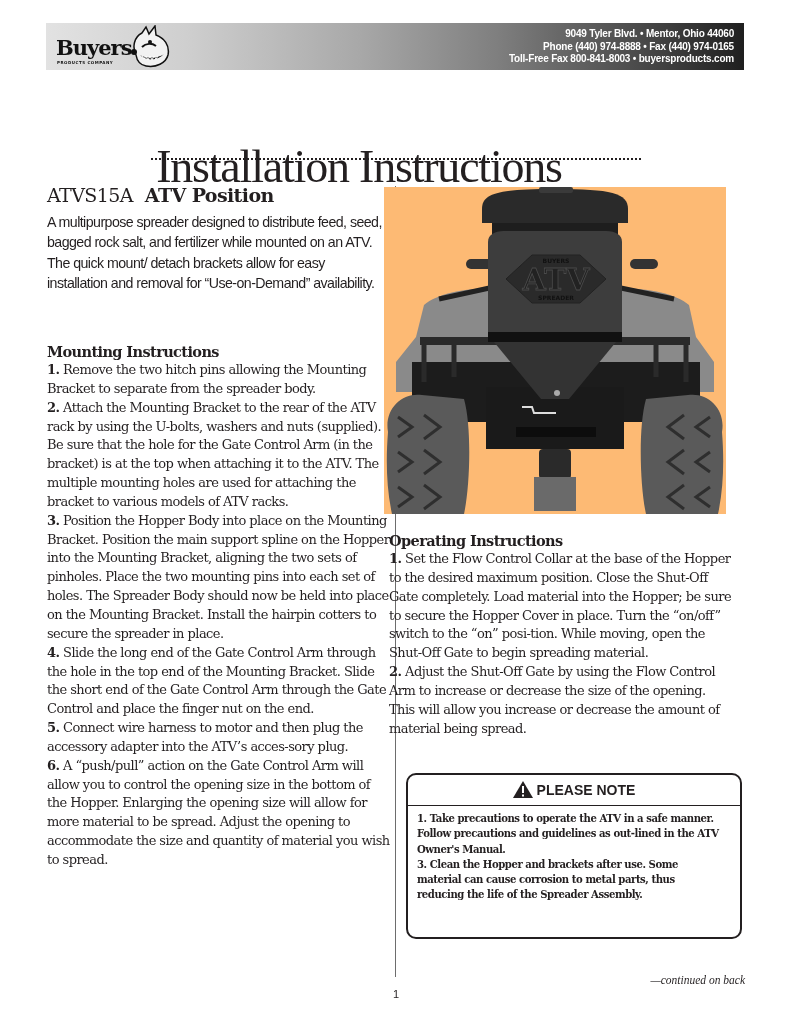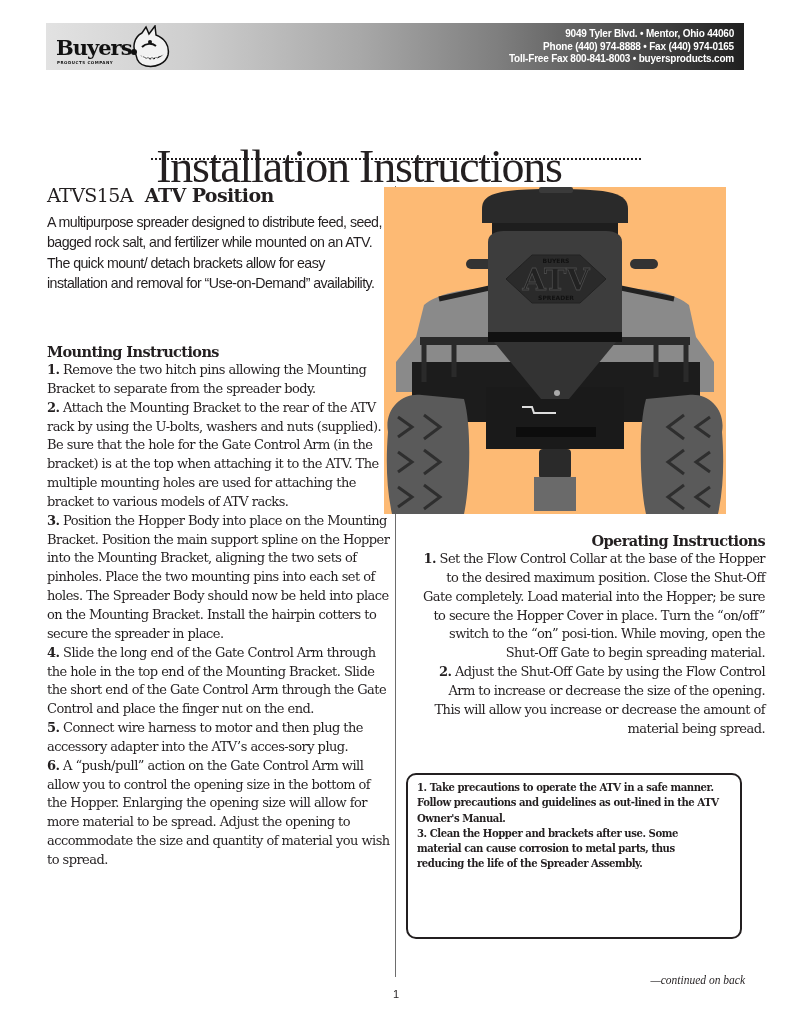--- a/index.html
+++ b/index.html
@@ -54,21 +54,21 @@
     letter-spacing: -0.55px;
   }
   h2.section {
     font-family: "DejaVu Serif", serif; font-weight: bold; font-size: 14.5px; margin: 0; line-height: 19px;
     letter-spacing: -0.6px;
   }
   .steps { font-family: "DejaVu Serif", serif; font-size: 13px; line-height: 18.85px; letter-spacing: -0.55px; }
   .steps .num { font-weight: bold; }
   .mount { position: absolute; left: 47px; top: 342px; width: 345px; }
   .photo { position: absolute; left: 384px; top: 187px; width: 342px; height: 327px; overflow: hidden; background: #fdba74; }
-  .oper { position: absolute; left: 420px; top: 531px; width: 345px; text-align: right; }
+  .oper { position: absolute; left: 389px; top: 531px; width: 345px; }
   .note-box {
     position: absolute; left: 406px; top: 773px; width: 336px; height: 166px;
     border: 2px solid #231f20; border-radius: 10px; box-sizing: border-box;
   }
   .note-head {
     height: 30px; border-bottom: 1px solid #231f20; text-align: center;
     font-family: "Liberation Sans", sans-serif; font-weight: bold; font-size: 14px; line-height: 30px;
   }
   .note-head svg { vertical-align: -3px; margin-right: 4px; }
   .note-body {
@@ -177,20 +177,27 @@
 
 <div class="oper">
   <h2 class="section">Operating Instructions</h2>
   <div class="steps">
     <div><span class="num">1.</span><span> Set the Flow Control Collar at the base of the Hopper to the desired maximum position. Close the Shut-Off Gate completely. Load material into the Hopper; be sure to secure the Hopper Cover in place. Turn the “on/off” switch to the “on” posi-tion. While moving, open the Shut-Off Gate to begin spreading material.</span></div>
     <div><span class="num">2.</span><span> Adjust the Shut-Off Gate by using the Flow Control Arm to increase or decrease the size of the opening. This will allow you increase or decrease the amount of material being spread.</span></div>
   </div>
 </div>
 
 <div class="note-box">
+  <div class="note-head">
+    <svg width="20" height="17" viewBox="0 0 20 17">
+      <path d="M10 0 L20 17 L0 17 Z" fill="#231f20"></path>
+      <rect x="9" y="5" width="2" height="7" fill="#fff"></rect>
+      <rect x="9" y="13.5" width="2" height="2" fill="#fff"></rect>
+    </svg><span>PLEASE NOTE</span>
+  </div>
   <div class="note-body">
     <div>1.  Take precautions to operate the ATV in a safe manner. Follow precautions and guidelines as out-lined in the ATV Owner's Manual.</div>
     <div>3.  Clean the Hopper and brackets after use. Some material can cause corrosion to metal parts, thus reducing the life of the Spreader Assembly.</div>
   </div>
 </div>
 
 <div class="continued">—continued on back</div>
 <div class="page-num">1</div>
 
 </body></html>

